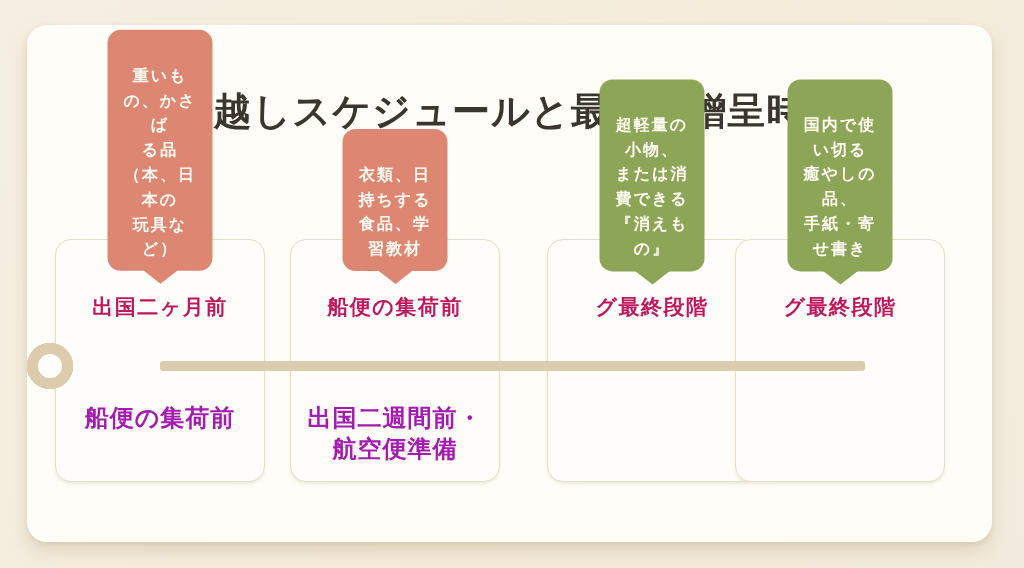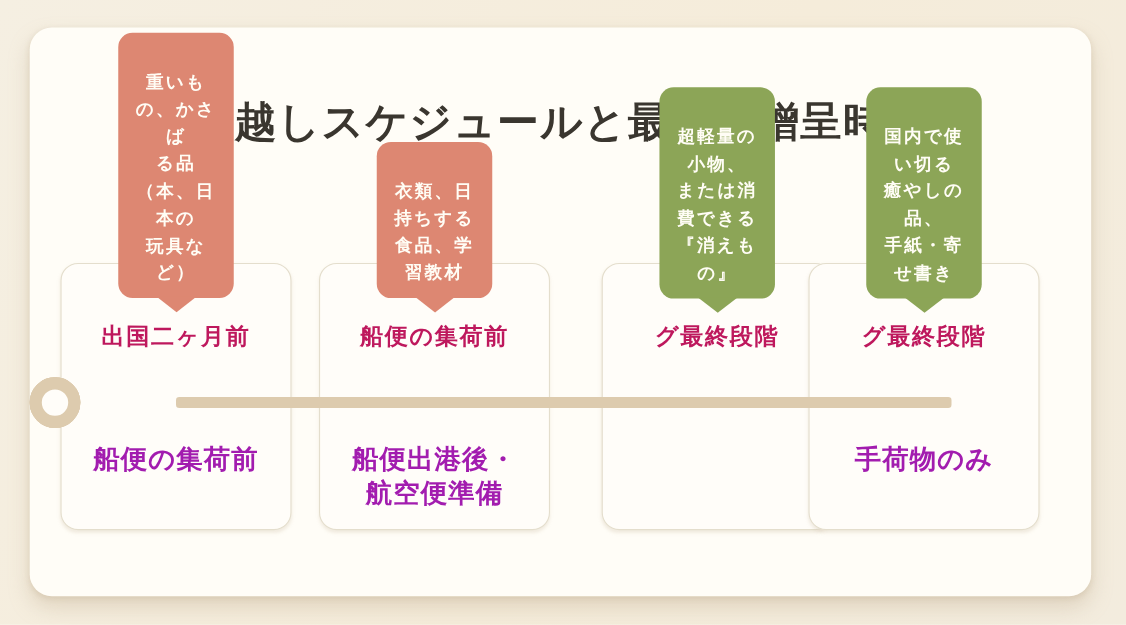--- a/index.html
+++ b/index.html
@@ -113,21 +113,21 @@
       </div>
     </div>
 
     <div class="column">
       <div class="bubble bubble--salmon">
         <span>衣類、日持ちする
 食品、学習教材</span>
       </div>
       <div class="card">
         <div class="time-label">船便の集荷前</div>
-        <div class="status">船便出港後・
+        <div class="status">出国二週間前・
 航空便準備</div>
       </div>
     </div>
 
     <div class="column">
       <div class="bubble bubble--green">
         <span>超軽量の小物、
 または消費できる
 『消えもの』</span>
       </div>
@@ -137,21 +137,20 @@
     </div>
 
     <div class="column">
       <div class="bubble bubble--green">
         <span>国内で使い切る
 癒やしの品、
 手紙・寄せ書き</span>
       </div>
       <div class="card">
         <div class="time-label">グ最終段階</div>
-        <div class="status">手荷物のみ</div>
       </div>
     </div>
 
     <div class="timeline-line"></div>
     <div class="node"></div>
     <div class="node"></div>
     <div class="node"></div>
     <div class="node"></div>
 
   </div>

